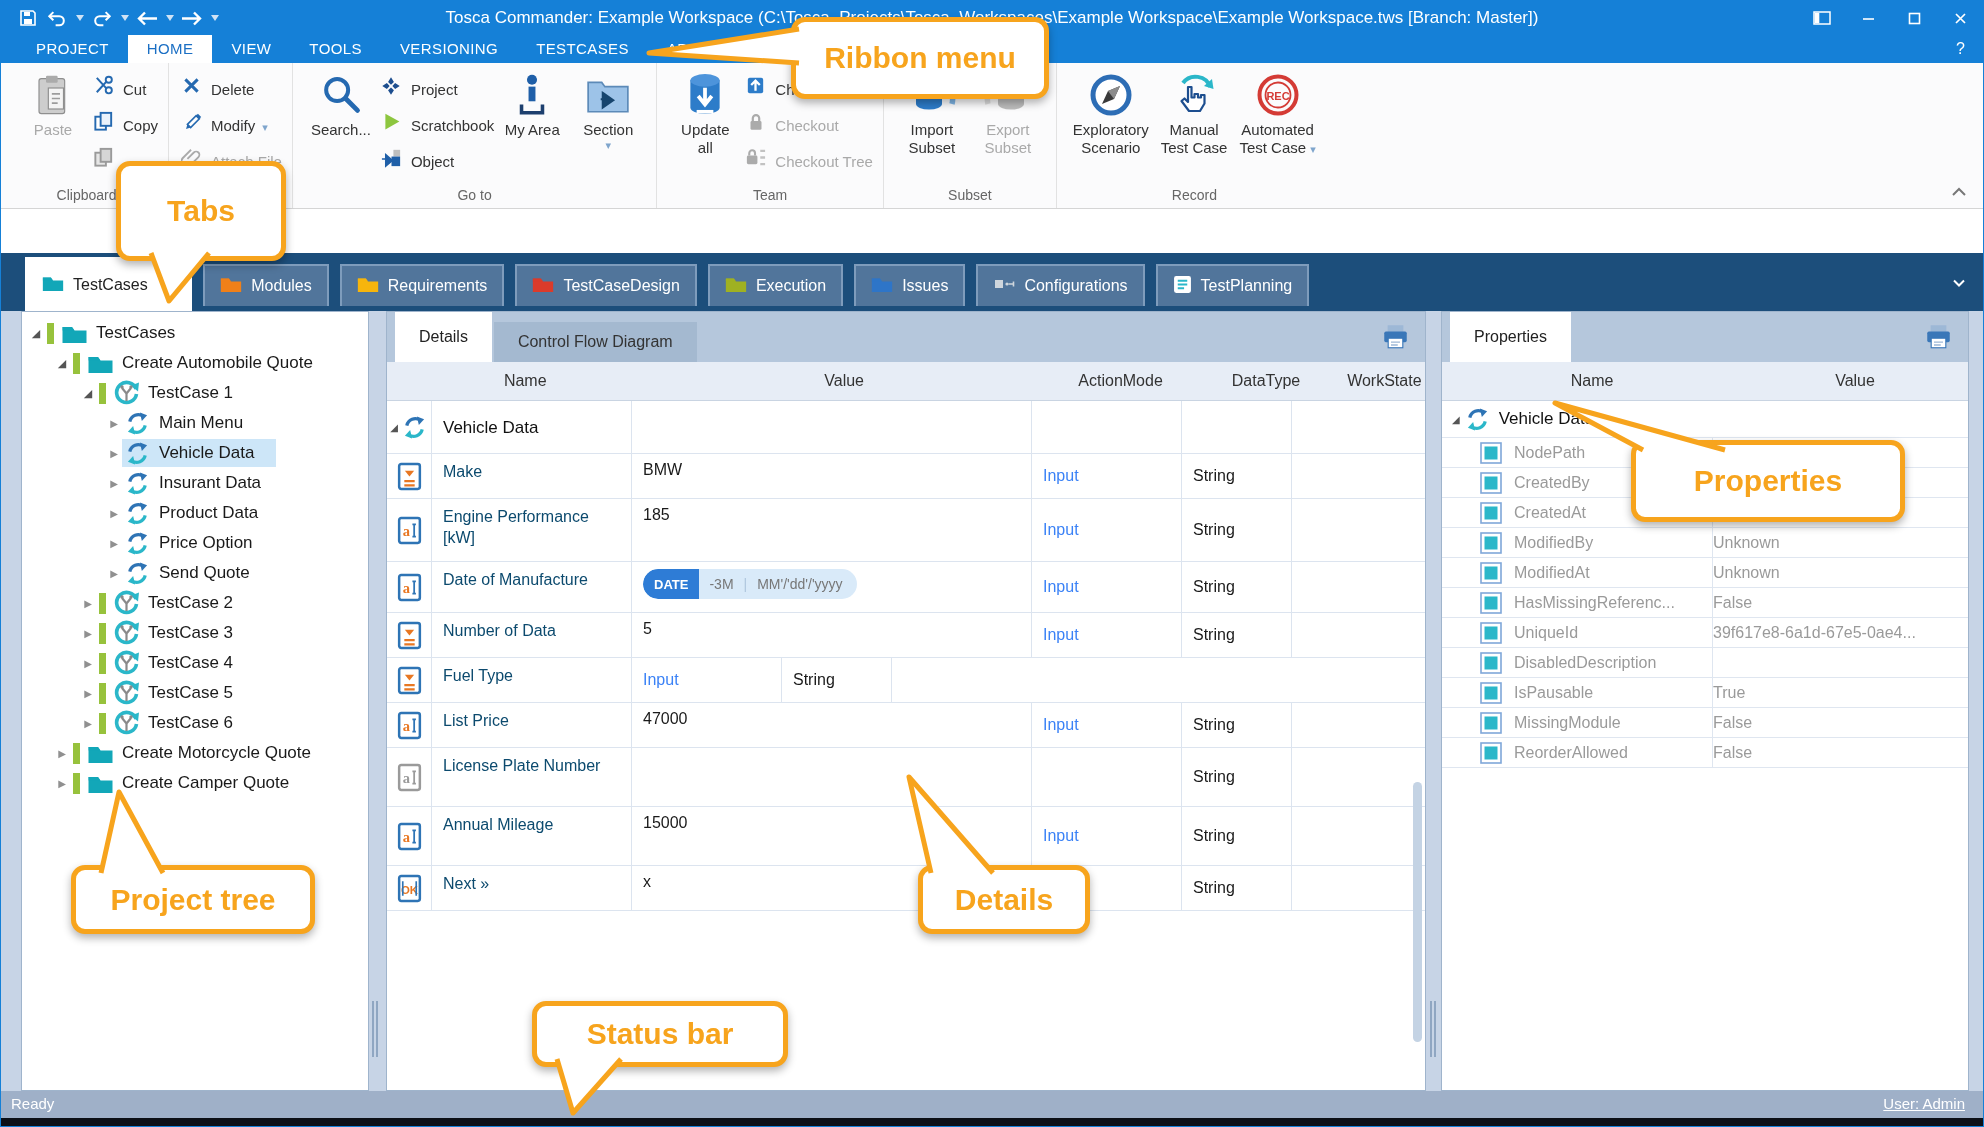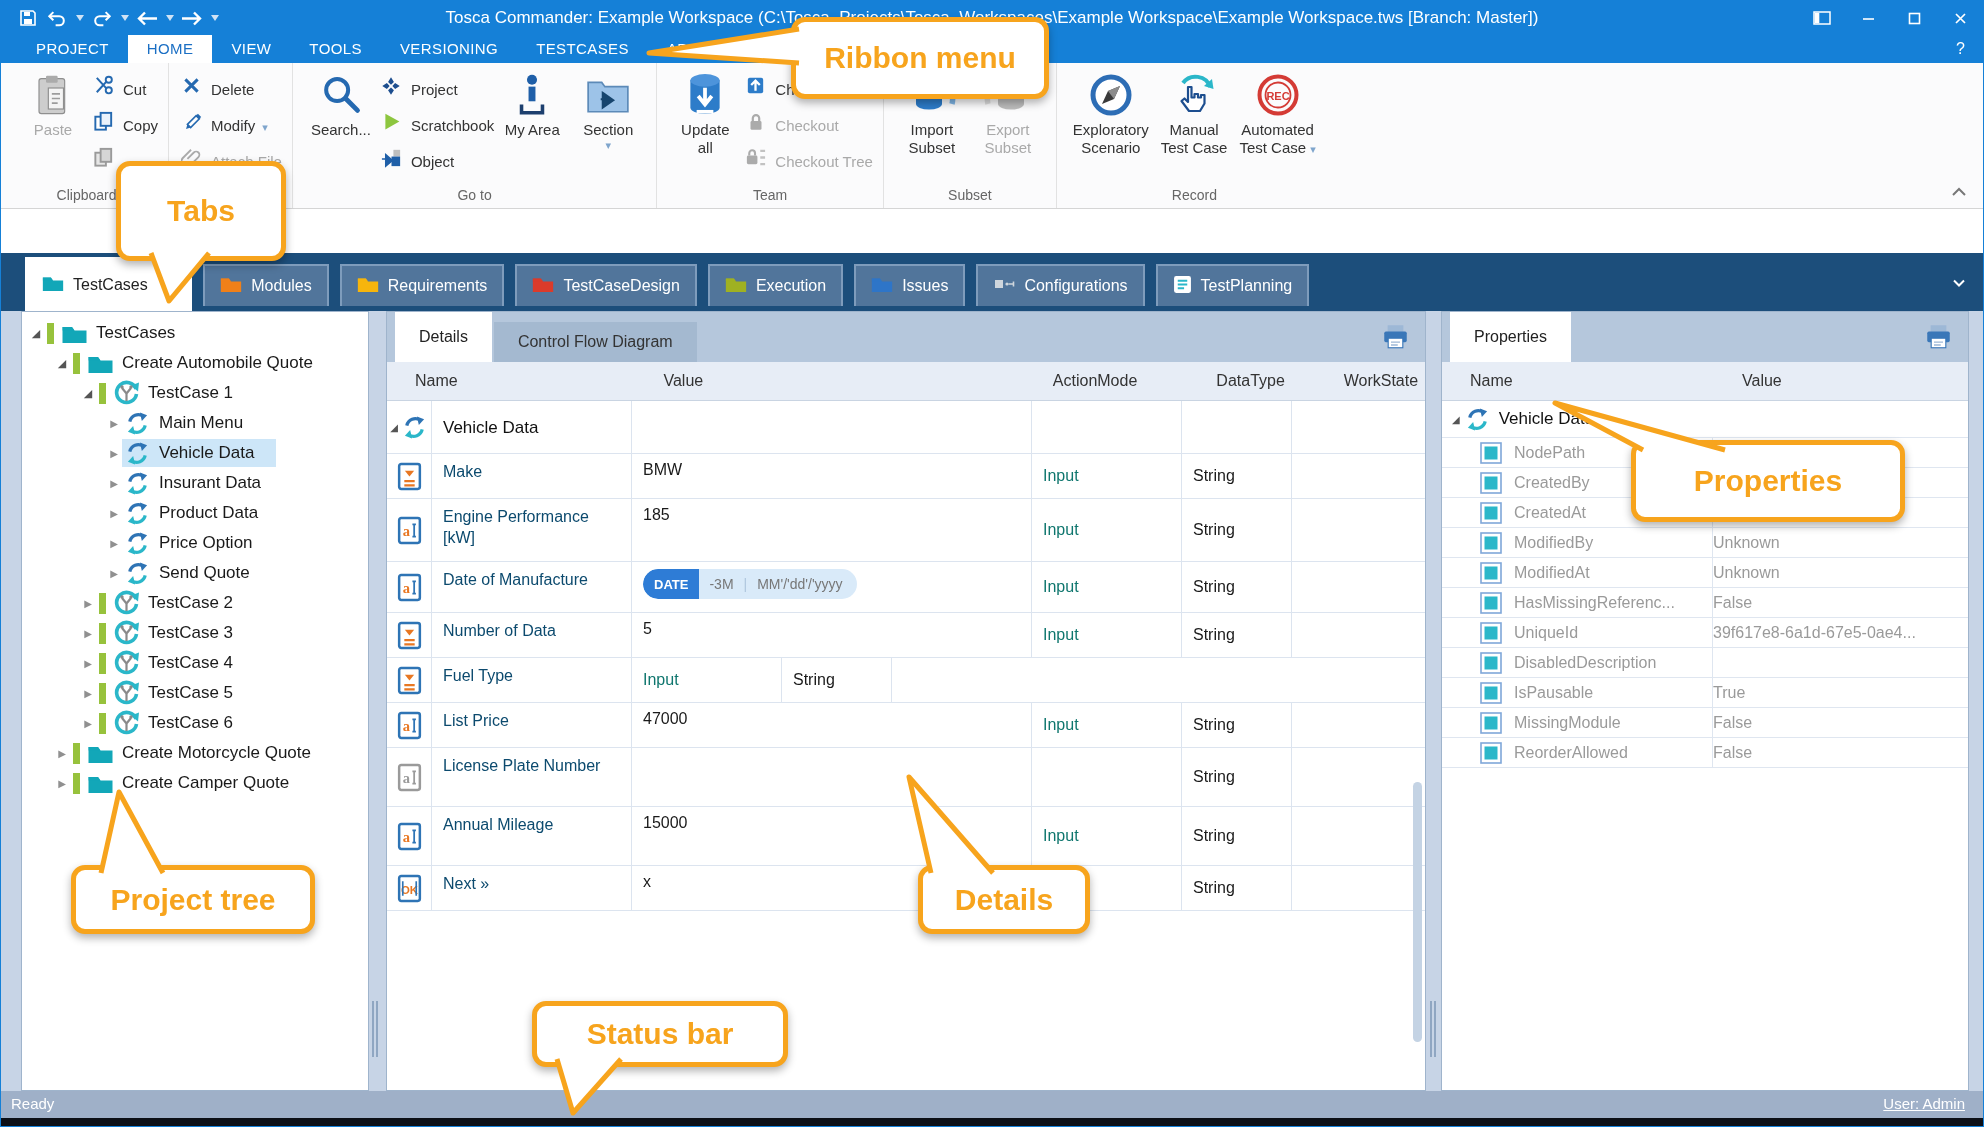--- a/index.html
+++ b/index.html
@@ -61,27 +61,27 @@
   .tlab{display:flex;align-items:center;height:28px;padding:0 8px 0 0;}
   .trow.sel .tlabwrap{background:#CDE6F8;}
   .tlabwrap{display:flex;align-items:center;height:28px;padding-left:2px;padding-right:14px;}
   
   .panel-tabs{height:50px;background:#B5C7DC;display:flex;align-items:flex-end;padding-left:8px;position:relative;}
   .ptab{height:40px;padding:0 24px;font-size:16px;display:flex;align-items:center;background:#A4B9D0;color:#333;margin-right:2px;}
   .ptab.active{background:#fff;color:#222;height:50px;}
   .printer-btn{position:absolute;right:16px;top:12px;width:27px;height:25px;}
   
   .grid-header{display:flex;background:#E7EDF6;border-bottom:1px solid #C9D4E2;font-size:16px;color:#333;height:38px;align-items:center;}
-  .gh{text-align:left;margin-left:28px;}
+  .gh{text-align:center;margin-left:28px;}
   .drow{display:flex;border-bottom:1px solid #DCE4EF;align-items:stretch;}
   .dcell{border-left:1px solid #DCE4EF;box-sizing:border-box;padding:7px 11px;font-size:16px;}
   .dicon{width:44px;border-left:none;display:flex;align-items:center;justify-content:center;padding:0;}
   .dname{width:200px;color:#0c4a6e;line-height:21px;}
   .dval{width:400px;color:#1a1a1a;}
-  .dact{width:150px;color:#0f766e;display:flex;align-items:center;text-align:right;}
+  .dact{width:150px;color:#3b82f6;display:flex;align-items:center;text-align:right;}
   .dtyp{width:110px;color:#1a1a1a;display:flex;align-items:center;}
   .dwork{width:90px;}
   .group-name{color:#111;font-size:17px;display:flex;align-items:center;}
   .date-pill{display:inline-flex;align-items:center;background:#D9EAF9;border-radius:16px;height:30px;overflow:hidden;font-size:14px;color:#777;}
   .date-badge{background:#2E7CD6;color:#fff;font-weight:bold;font-size:13px;height:30px;display:flex;align-items:center;padding:0 11px;border-radius:16px 0 0 16px;}
   .date-off{padding:0 10px;}
   .date-sep{color:#ADC6DD;}
   .date-fmt{padding:0 14px 0 10px;}
   .vscroll{position:absolute;right:3px;top:470px;width:9px;height:260px;background:#C4D3E4;border-radius:5px;}
   

